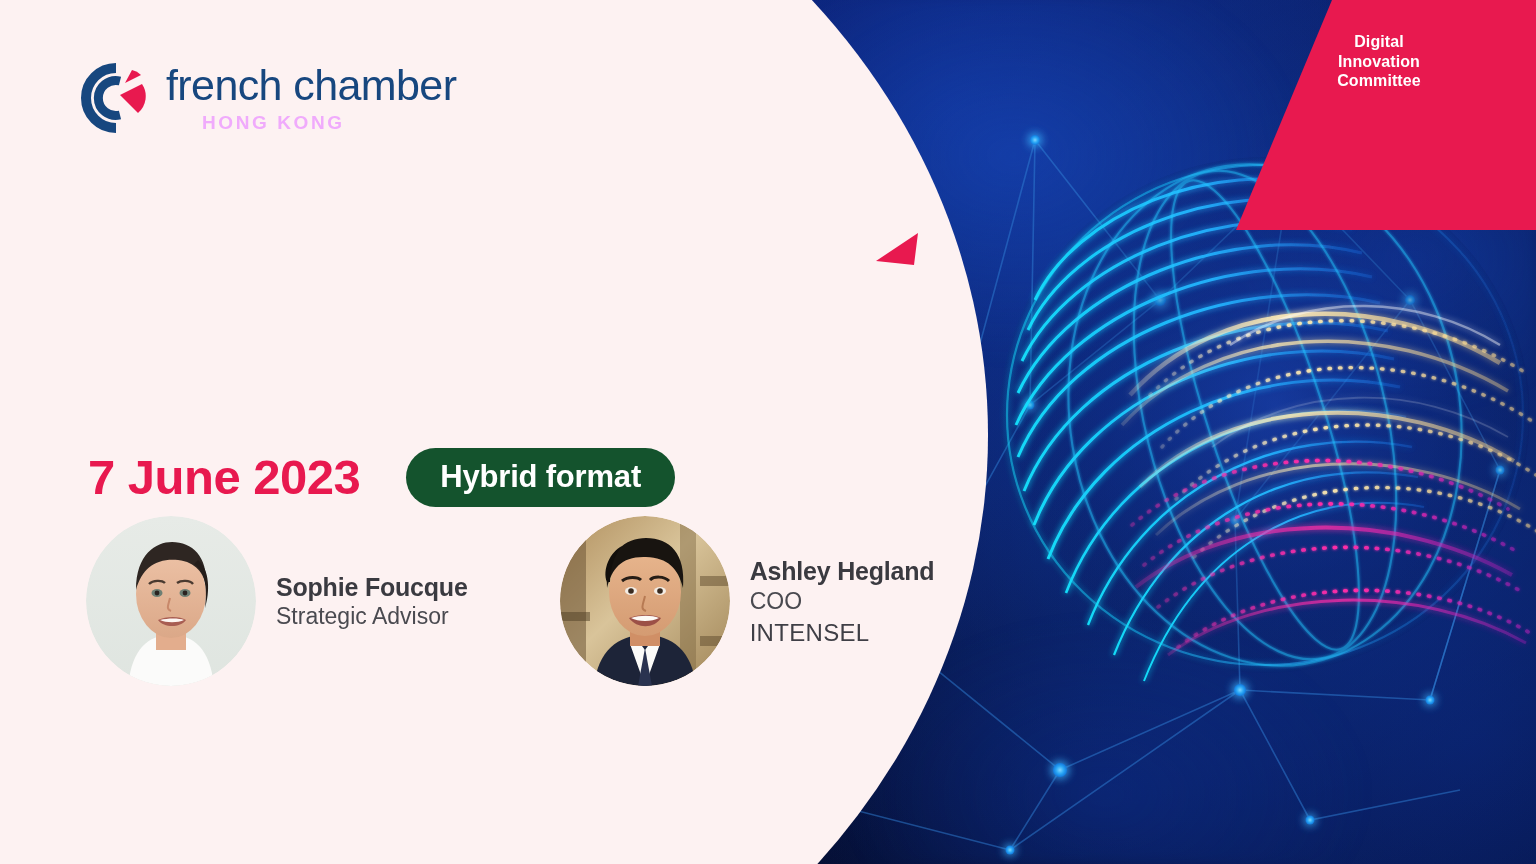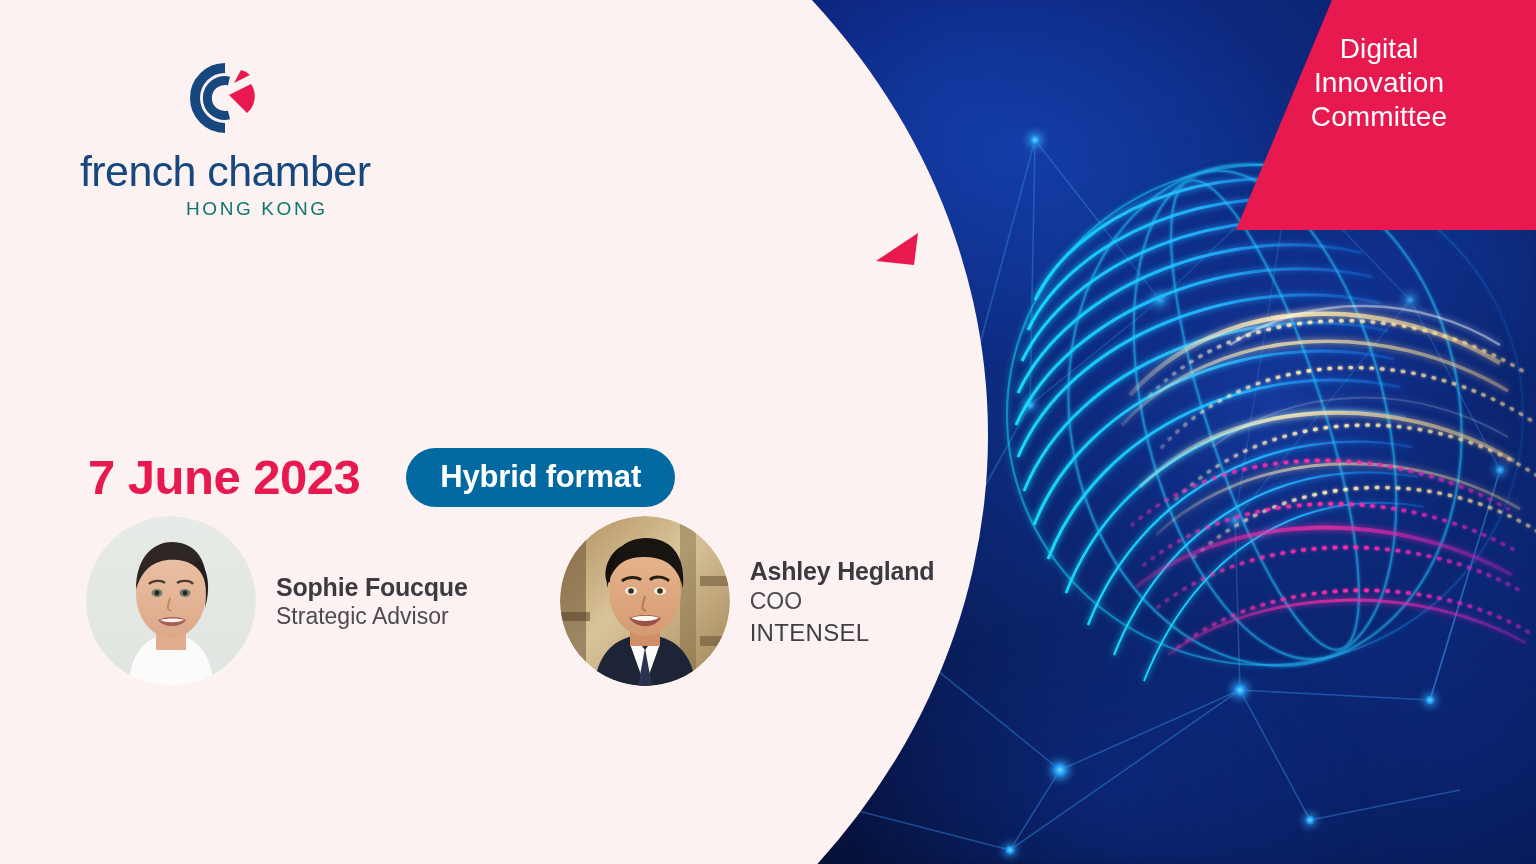--- a/index.html
+++ b/index.html
@@ -49,54 +49,54 @@
     overflow:hidden;
   }
   .banner .shape{
     position:absolute;inset:0;
     background:#e8194f;
     clip-path:polygon(32% 0%, 100% 0%, 100% 100%, 0% 100%);
   }
   .banner .btxt{
     position:absolute;left:0;right:14px;top:32px;
     text-align:center;color:#ffffff;
-    font-weight:normal;font-size:28px;line-height:1.22;
+    font-weight:bold;font-size:16px;line-height:1.22;
     letter-spacing:.1px;
   }
 
   
-  .logo{position:absolute;left:80px;top:62px;display:flex;align-items:center;gap:14px;flex-direction:column;}
+  .logo{position:absolute;left:80px;top:62px;display:flex;align-items:center;gap:14px;}
   .logo-mark{width:72px;height:72px;flex:0 0 72px;}
   .logo-mark svg{width:100%;height:100%;display:block;}
   .logo-words{position:relative;padding-top:2px;}
   .logo-main{
     color:#17477f;font-size:43px;line-height:1;
     font-weight:500;letter-spacing:-.6px;
   }
   .logo-sub{
-    color:#0f766e;font-size:19px;font-weight:normal;
-    letter-spacing:2.6px;margin-top:5px;margin-left:106px;
+    color:#f0abfc;font-size:19px;font-weight:bold;
+    letter-spacing:2.6px;margin-top:5px;margin-left:36px;
   }
 
   
   .title{
     position:absolute;left:88px;top:243px;width:830px;
     color:#15518d;font-weight:bold;font-size:57px;line-height:1.17;
     letter-spacing:-.8px;
   }
   .tri{
     position:absolute;left:874px;top:231px;width:46px;height:46px;
   }
   .tri svg{width:100%;height:100%;display:block;}
 
   
   .daterow{position:absolute;left:88px;top:424px;display:flex;align-items:center;gap:46px;margin-top:24px;}
   .date{color:#e8194f;font-weight:bold;font-size:49px;line-height:1;letter-spacing:-.5px;}
   .pill{
-    background:#0369a1;color:#fff;border-radius:999px;
+    background:#14532d;color:#fff;border-radius:999px;
     padding:13px 34px 15px;font-weight:bold;font-size:31px;line-height:1;
     letter-spacing:-.2px;
   }
 
   
   .speakers{position:absolute;left:86px;top:516px;display:flex;gap:92px;}
   .speaker{display:flex;align-items:center;gap:20px;}
   .avatar{
     width:170px;height:170px;border-radius:50%;flex:0 0 170px;
     overflow:hidden;position:relative;

